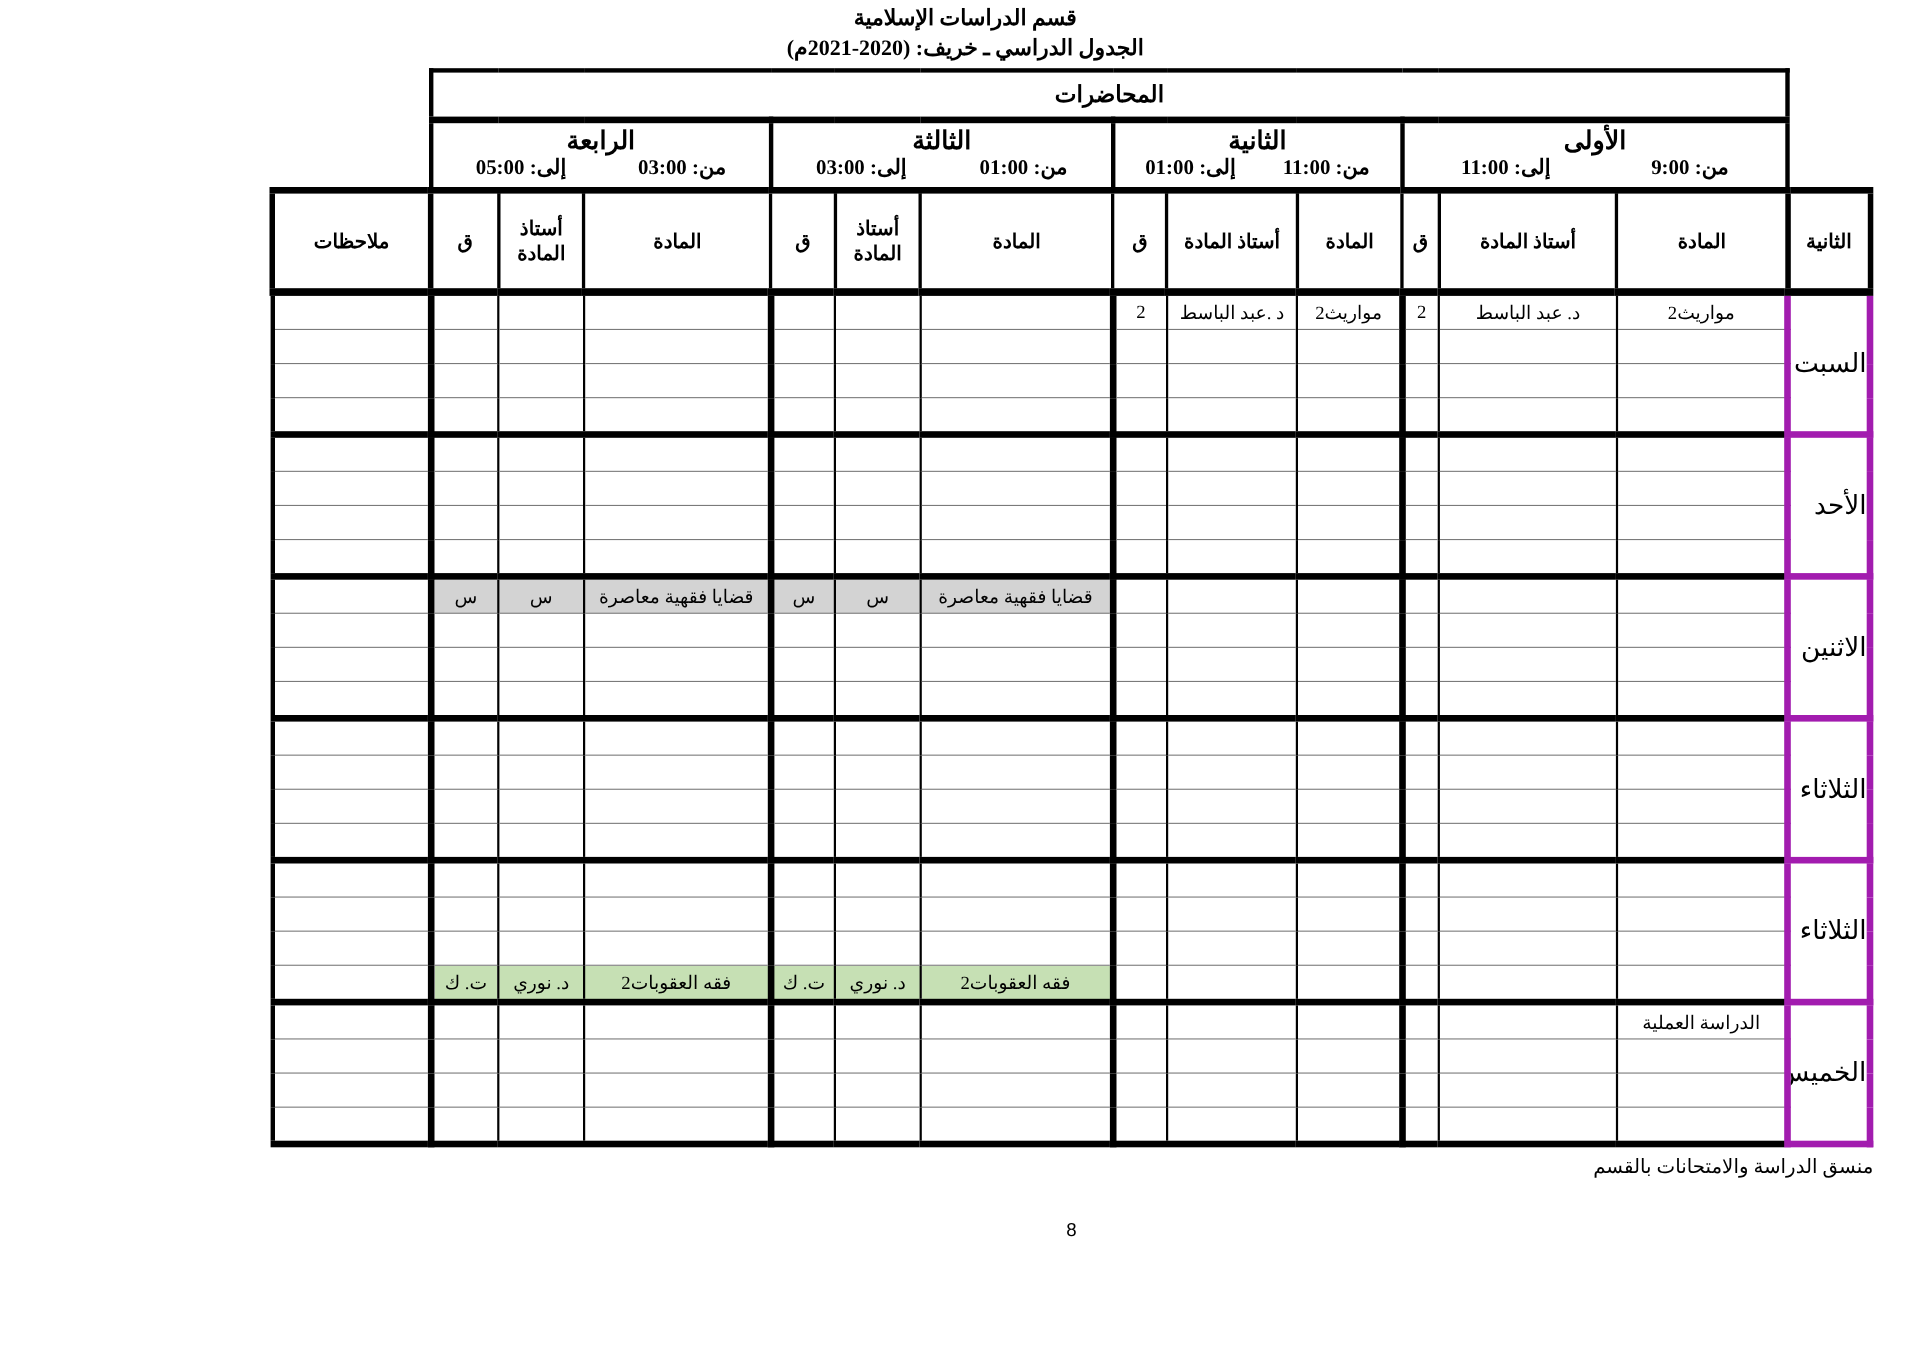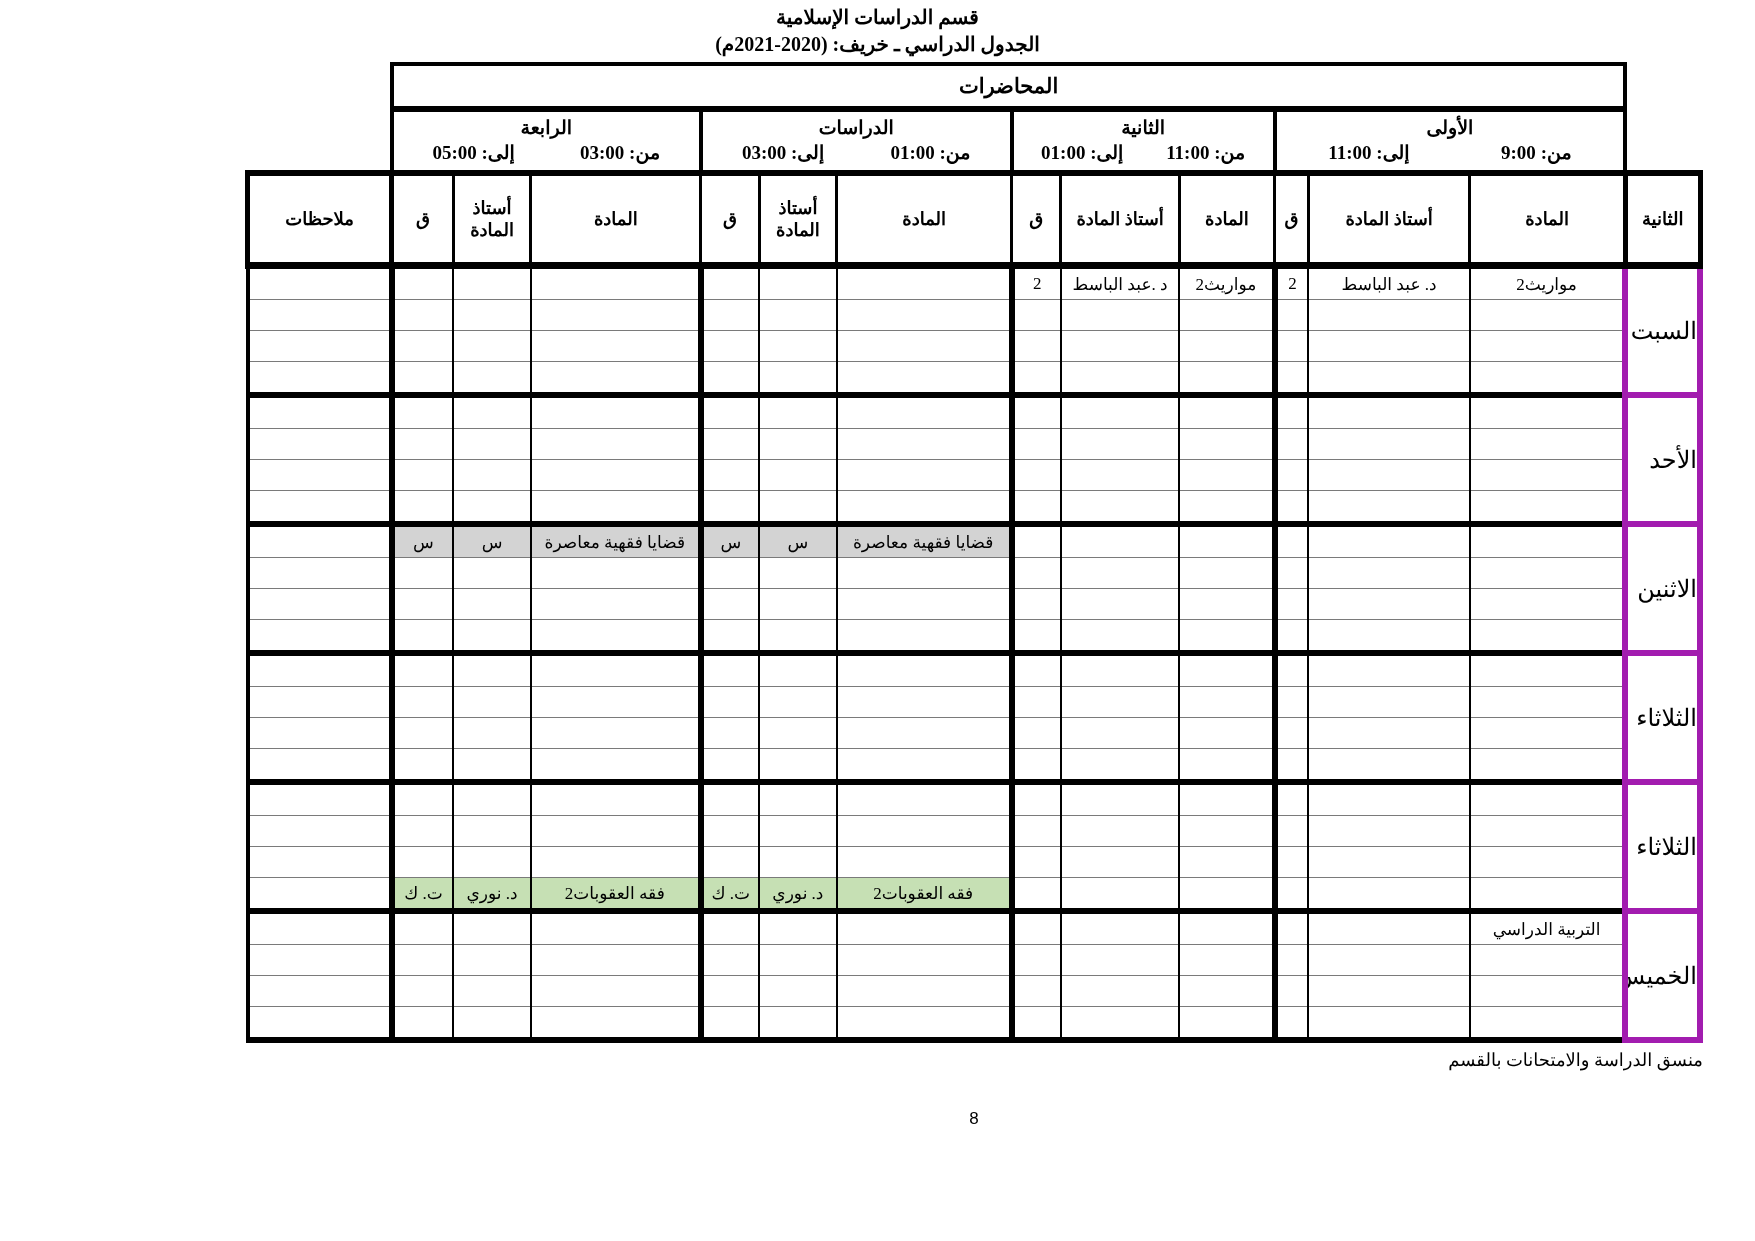--- a/index.html
+++ b/index.html
@@ -22,21 +22,21 @@
   
   .banner{
     border:4px solid #000;border-bottom:6px solid #000;
     font-weight:bold;font-size:21px;text-align:center;height:40px;
   }
   
   .period{
     border:4px solid #000;border-bottom:6px solid #000;height:58px;
     vertical-align:middle;font-weight:bold;
   }
-  .p-name{text-align:center;font-size:19px;line-height:24px;}
+  .p-name{text-align:center;font-size:23px;line-height:24px;}
   .p-times{display:flex;justify-content:space-around;font-size:19px;line-height:26px;padding:0 6px;}
   
   th{
     border:3px solid #000;border-top:6px solid #000;border-bottom:7px solid #000;
     font-weight:bold;font-size:18px;height:86px;vertical-align:middle;text-align:center;
   }
   th.h-days,th.h-notes{border-width:6px 5px 7px 5px;}
   .two-line span{display:block;line-height:22px;}
   
   td.c{
@@ -96,21 +96,21 @@
         </div>
       </td>
       <td class="period" colspan="3">
         <div class="p-name">الثانية</div>
         <div class="p-times">
           <span>من: 11:00</span>
           <span>إلى: 01:00</span>
         </div>
       </td>
       <td class="period" colspan="3">
-        <div class="p-name">الدراسات</div>
+        <div class="p-name">الثالثة</div>
         <div class="p-times">
           <span>من: 01:00</span>
           <span>إلى: 03:00</span>
         </div>
       </td>
       <td class="period" colspan="3">
         <div class="p-name">الرابعة</div>
         <div class="p-times">
           <span>من:  03:00</span>
           <span>إلى: 05:00</span>
@@ -441,21 +441,21 @@
           <td class="c subj bg-green">فقه العقوبات2</td>
           <td class="c teach bg-green">د. نوري</td>
           <td class="c room bg-green">ت. ك</td>
           <td class="c subj bg-green">فقه العقوبات2</td>
           <td class="c teach bg-green">د. نوري</td>
           <td class="c room bg-green">ت. ك</td>
           <td class="c notes"></td>
         </tr>
         <tr>
           <td class="day-cell" rowspan="4">الخميس</td>
-          <td class="c subj">التربية الدراسي</td>
+          <td class="c subj">الدراسة العملية</td>
           <td class="c teach"></td>
           <td class="c room"></td>
           <td class="c subj"></td>
           <td class="c teach"></td>
           <td class="c room"></td>
           <td class="c subj"></td>
           <td class="c teach"></td>
           <td class="c room"></td>
           <td class="c subj"></td>
           <td class="c teach"></td>

